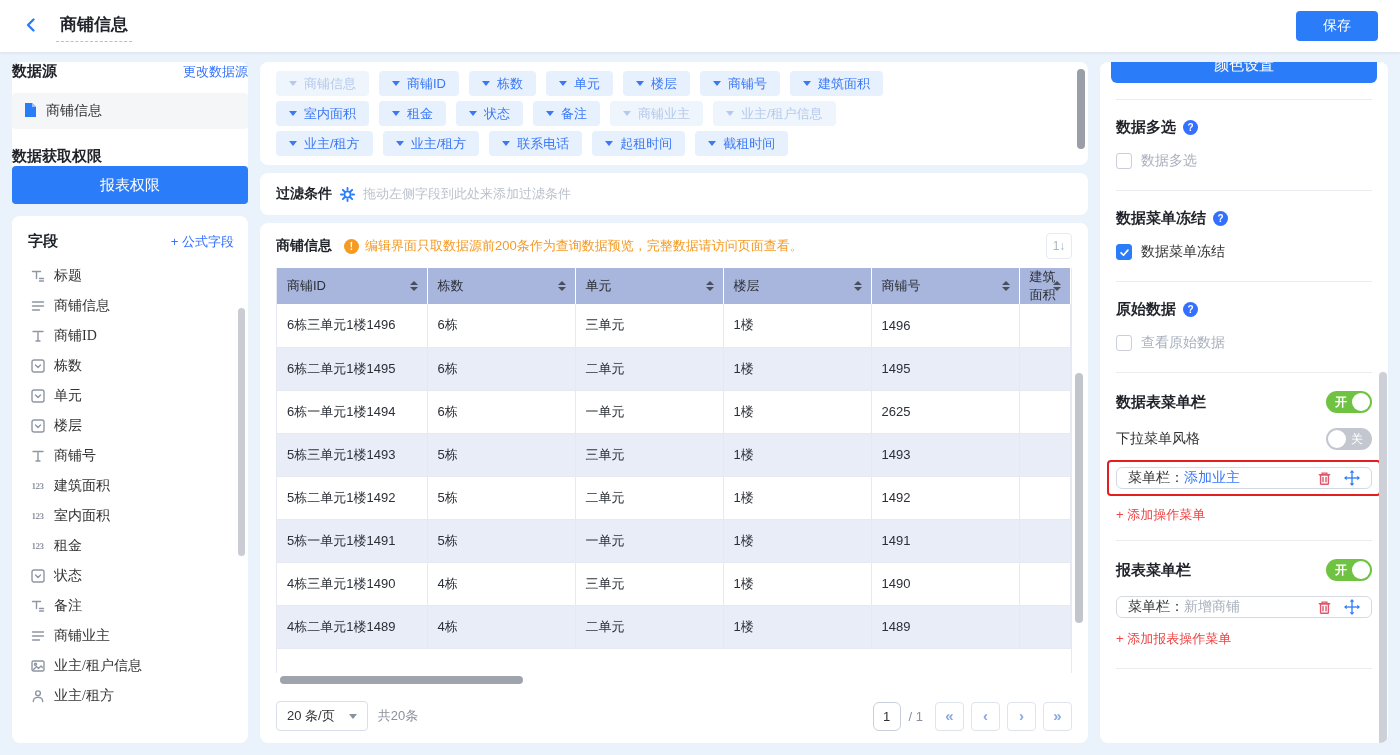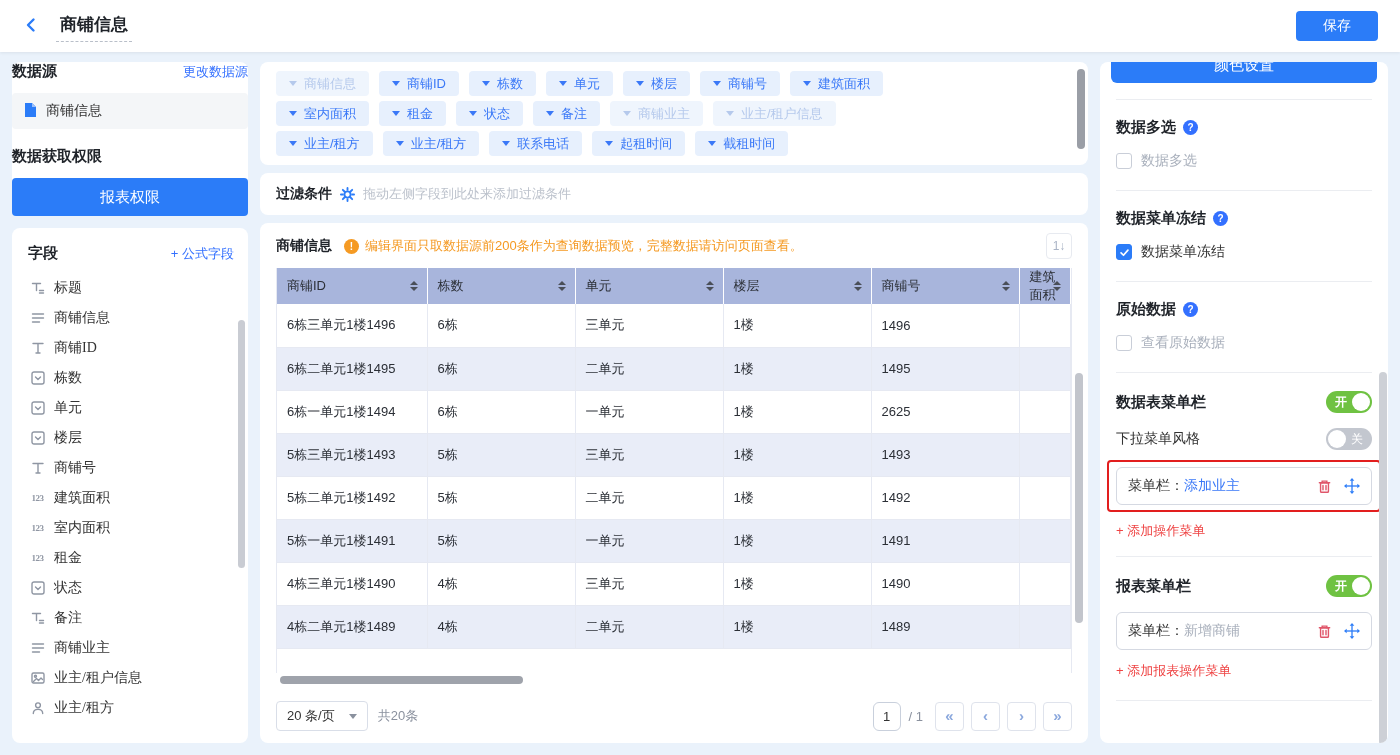--- a/index.html
+++ b/index.html
@@ -16,21 +16,21 @@
   .main { display:flex; gap:12px; padding:10px 12px 12px; height:703px; }
   .card { background:#fff; border-radius:8px; }
 
   
   .col-left { width:236px; display:flex; flex-direction:column; gap:12px; flex:none; }
   .ds-card { }
   .row-between { display:flex; align-items:center; justify-content:space-between; }
   .sec-h { font-size:15px; font-weight:700; color:#1f2329; }
   .link { color:#3370ff; font-size:13px; cursor:pointer; text-decoration:none; }
   .ds-item { display:flex; align-items:center; gap:8px; background:#f4f6f8; border-radius:4px; height:36px; padding:0 10px; margin:12px 0 18px; font-size:14px; color:#333; }
-  .perm-btn { margin-top:12px; width:100%; height:38px; background:#2b7cf8; color:#fff; border:none; border-radius:4px; font-size:15px; cursor:pointer; }
+  .perm-btn { margin-top:0; width:100%; height:38px; background:#2b7cf8; color:#fff; border:none; border-radius:4px; font-size:15px; cursor:pointer; }
   .fields-card { flex:1; padding:16px 14px 10px 16px; position:relative; overflow:hidden; }
   .field-list { margin-top:10px; }
   .field-item { display:flex; align-items:center; gap:9px; height:30px; font-size:14px; color:#333; cursor:grab; padding-left:2px;font-family:Liberation Serif, serif; }
   .ficon { width:15px; display:flex; justify-content:center; color:#8f96a3; flex:none; }
   .ficon svg { stroke:#8f96a3; fill:none; stroke-width:1.4; stroke-linecap:round; stroke-linejoin:round; }
   .num-ico { font-size:9px; color:#8f96a3; letter-spacing:-.5px; font-weight:700; }
   .vthumb { position:absolute; width:7px; border-radius:4px; background:#c9ccd3; }
 
   
   .col-mid { flex:1; min-width:0; display:flex; flex-direction:column; gap:8px; }
@@ -94,21 +94,21 @@
   .toggle { width:46px; height:22px; border-radius:11px; position:relative; display:flex; align-items:center; cursor:pointer; flex:none; }
   .toggle.on { background:#6fc242; }
   .toggle.off { background:#c3c7cf; }
   .t-label { color:#fff; font-size:12px; }
   .toggle.on .t-label { margin-left:9px; }
   .toggle.off .t-label { margin-left:auto; margin-right:9px; }
   .knob { position:absolute; top:2px; width:18px; height:18px; border-radius:50%; background:#fff; }
   .toggle.on .knob { right:2px; }
   .toggle.off .knob { left:2px; }
   .sub-row { display:flex; align-items:center; justify-content:space-between; margin:0 0 10px; font-size:14px; color:#333; }
-  .menu-row { display:flex; align-items:center; height:38px; border:1px solid #d5d9e2; border-radius:6px; padding:0 11px; background:#fff; font-size:14px; }
+  .menu-row { display:flex; align-items:center; height:22px; border:1px solid #d5d9e2; border-radius:6px; padding:0 11px; background:#fff; font-size:14px; }
   .menu-prefix { color:#333; }
   .menu-val { color:#3a78f7; }
   .menu-val.gray { color:#a9b0bc; }
   .mr-icons { margin-left:auto; display:flex; align-items:center; gap:12px; }
   .mr-icons .ic { cursor:pointer; display:flex; }
   .hl-red { border:2px solid #e21e1e; border-radius:4px; padding:5px 7px; margin:0 -9px 10px; }
   .add-link { display:block; color:#ef4444; font-size:13px; margin:4px 0 2px; cursor:pointer; text-decoration:none; }
   .rm-row { margin-bottom:12px; }
   .set-thumb { position:absolute; right:1px; top:310px; width:8px; height:373px; background:#cdd0d6; border-radius:4px; }
 </style>

